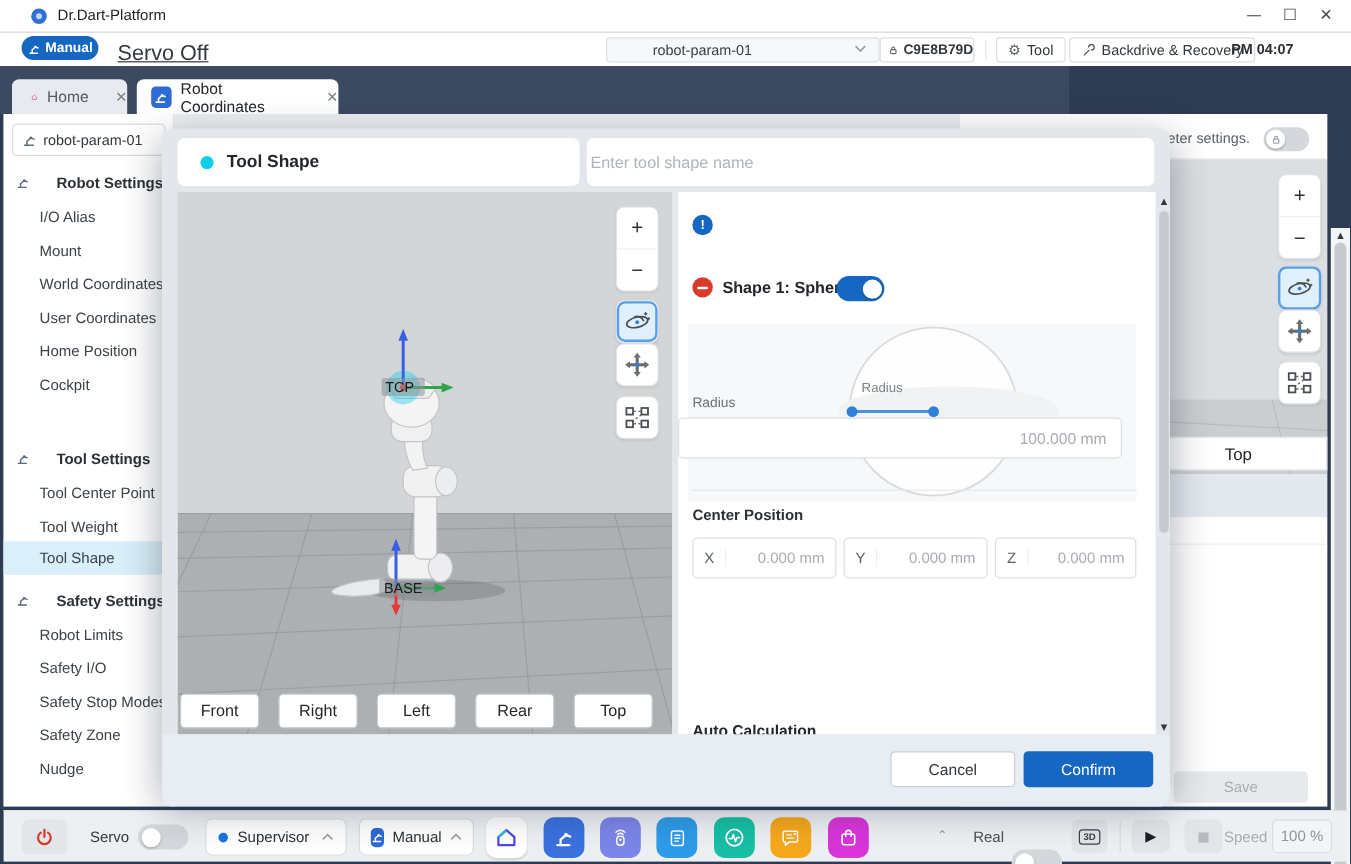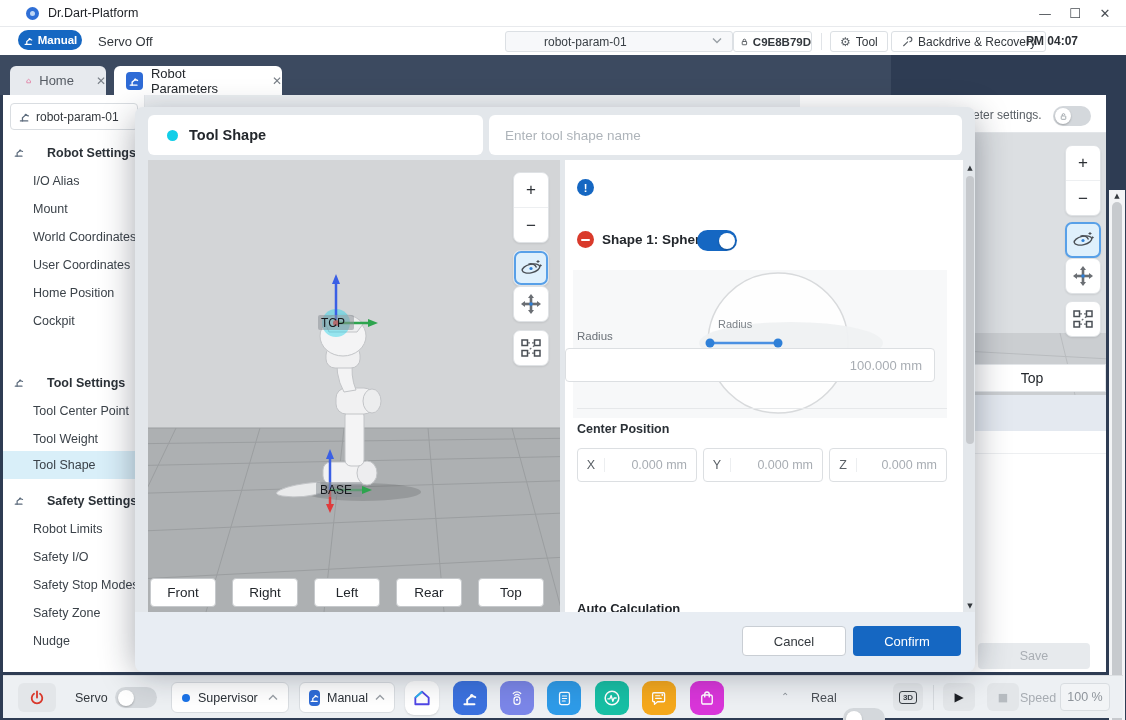--- a/index.html
+++ b/index.html
@@ -10,21 +10,21 @@
   
   .titlebar { left:0; top:0; width:1126px; height:27px; background:#fff; border-bottom:1px solid #E8EAED; display:flex; align-items:center; }
   .app-logo { width:13px; height:13px; border-radius:50%; background:#2F6FD6; margin-left:26px; position:relative; }
   .app-logo::after{ content:""; position:absolute; left:4px; top:4px; width:5px; height:5px; border-radius:50%; background:#BFD6F5;}
   .title-text { font-size:12.5px; color:#1c1f24; margin-left:9px; }
   .winbtn { width:30px; height:22px; display:flex; align-items:center; justify-content:center; color:#4a4f55; font-size:13px; font-family:"DejaVu Sans",sans-serif; }
 
   
   .toolbar { left:0; top:27px; width:1126px; height:28px; background:#fff; }
   .pill-manual { left:18px; top:3px; width:64px; height:20px; background:#1567C2; border-radius:11px; color:#fff; font-size:11.5px; font-weight:bold; display:flex; align-items:center; justify-content:center; gap:4px; }
-  .servo-off { left:98px; top:7px; font-size:13px; color:#33383d; }
+  .servo-off { left:98px; top:7px; font-size:18px; color:#33383d;text-decoration:underline; }
   .preset-dd { left:505px; top:4px; width:228px; height:21px; background:#F7F8FA; border:1px solid #DCE0E4; border-radius:3px; display:flex; align-items:center; font-size:12px; color:#3a4046; padding-left:38px; }
   .preset-dd .chev { position:absolute; right:10px; top:5px; }
   .device-box { left:733px; top:4px; width:79px; height:21px; background:#fff; border:1px solid #DCE0E4; border-radius:3px; display:flex; align-items:center; gap:4px; padding-left:6px; font-size:11.5px; font-weight:bold; color:#33383d; }
   .tb-divider { left:821px; top:6px; width:1px; height:17px; background:#E1E4E8; }
   .tb-btn { height:21px; top:4px; background:#fff; border:1px solid #DCE0E4; border-radius:3px; display:flex; align-items:center; gap:5px; font-size:12px; color:#33383d; padding:0 9px; }
   .clock { left:1026px; top:7px; font-size:12px; font-weight:bold; color:#2b2f34; }
 
   
   .tabbar { left:0; top:55px; width:891px; height:40px; background:#3C4A60; }
   .tab { position:absolute; top:11px; height:29px; border-radius:6px 6px 0 0; display:flex; align-items:center; font-size:13px; }
@@ -64,21 +64,21 @@
   .main-scroll { left:1106px; top:95px; width:16px; height:577px; background:#F3F4F6; }
   .sb-arrow { position:absolute; left:0; width:16px; height:12px; display:flex; align-items:center; justify-content:center; font-size:7px; color:#33383d; font-family:"DejaVu Sans",sans-serif; }
   .main-thumb { position:absolute; left:3px; top:12px; width:10px; height:533px; border-radius:5px; background:#C7CACE; }
 
   
   .modal { left:135px; top:107px; width:840px; height:555px; background:#E3E7EB; border-radius:8px; box-shadow:0 10px 34px rgba(20,30,45,.38); z-index:10; }
   .m-title-box { left:13px; top:8px; width:335px; height:40px; background:#fff; border-radius:6px; display:flex; align-items:center; gap:11px; padding-left:19px; }
   .cyan-dot { width:11px; height:11px; border-radius:50%; background:#11CEE8; }
   .m-title { font-size:14.5px; font-weight:bold; color:#23272c; }
   .m-name-box { left:354px; top:8px; width:473px; height:40px; background:#fff; border-radius:6px; }
-  .m-name-box input { width:100%; height:100%; border:none; outline:none; background:transparent; font-size:13.5px; padding:0 16px; color:#33383d; font-family:inherit; }
+  .m-name-box input { width:100%; height:100%; border:none; outline:none; background:transparent; font-size:13.5px; padding:0 3px; color:#33383d; font-family:inherit; }
   .m-name-box input::placeholder { color:#AEB4BA; }
 
   .m-viewport { left:13px; top:53px; width:412px; height:452px; background:#D2D4D6; overflow:hidden; }
   .view-btn { position:absolute; top:418px; width:66px; height:29px; background:#fff; border:1px solid #C6C9CC; border-radius:4px; display:flex; align-items:center; justify-content:center; font-size:13.5px; color:#23272c; }
 
   .m-panel { left:430px; top:53px; width:398px; height:452px; background:#fff; overflow:hidden; }
   .info-ico { position:absolute; left:12px; top:19px; width:17px; height:17px; border-radius:50%; background:#1567C2; color:#fff; font-size:11px; font-weight:bold; display:flex; align-items:center; justify-content:center; }
   .info-txt { position:absolute; left:37px; top:15px; width:340px; font-size:11.5px; line-height:1.55; color:#4a4f55; }
   .minus-ico { position:absolute; left:12px; top:71px; width:17px; height:17px; border-radius:50%; background:#D93A2B; color:#fff; display:flex; align-items:center; justify-content:center; }
   .minus-ico::after { content:""; width:9px; height:2px; background:#fff; border-radius:1px; }
@@ -193,21 +193,21 @@
       <span class="rp-ico">
         <svg width="12" height="12" viewBox="0 0 16 16">
             <g stroke="#fff" stroke-width="1.8" fill="none" stroke-linecap="round">
               <path d="M3 13.5h9"></path>
               <path d="M5.5 13.5v-4l4-3.5"></path>
               <path d="M9.5 6l3.2 1.3"></path>
             </g>
             <circle cx="9.5" cy="6" r="1.5" fill="#fff"></circle>
           </svg>
       </span>
-      <span>Robot Parameters</span>
+      <span>Robot Coordinates</span>
       <span class="x">✕</span>
     </div>
   </div>
 
   <div class="abs content">
 
     <div class="abs bg-topbar"></div>
     <div class="abs bg-settings-txt">meter settings.</div>
     <div class="abs toggle tg-off" style="left:1050px;top:11px;width:38px;height:20px;">
       <span class="knob" style="left:2px;top:2px;width:16px;height:16px;display:flex;align-items:center;justify-content:center;">

